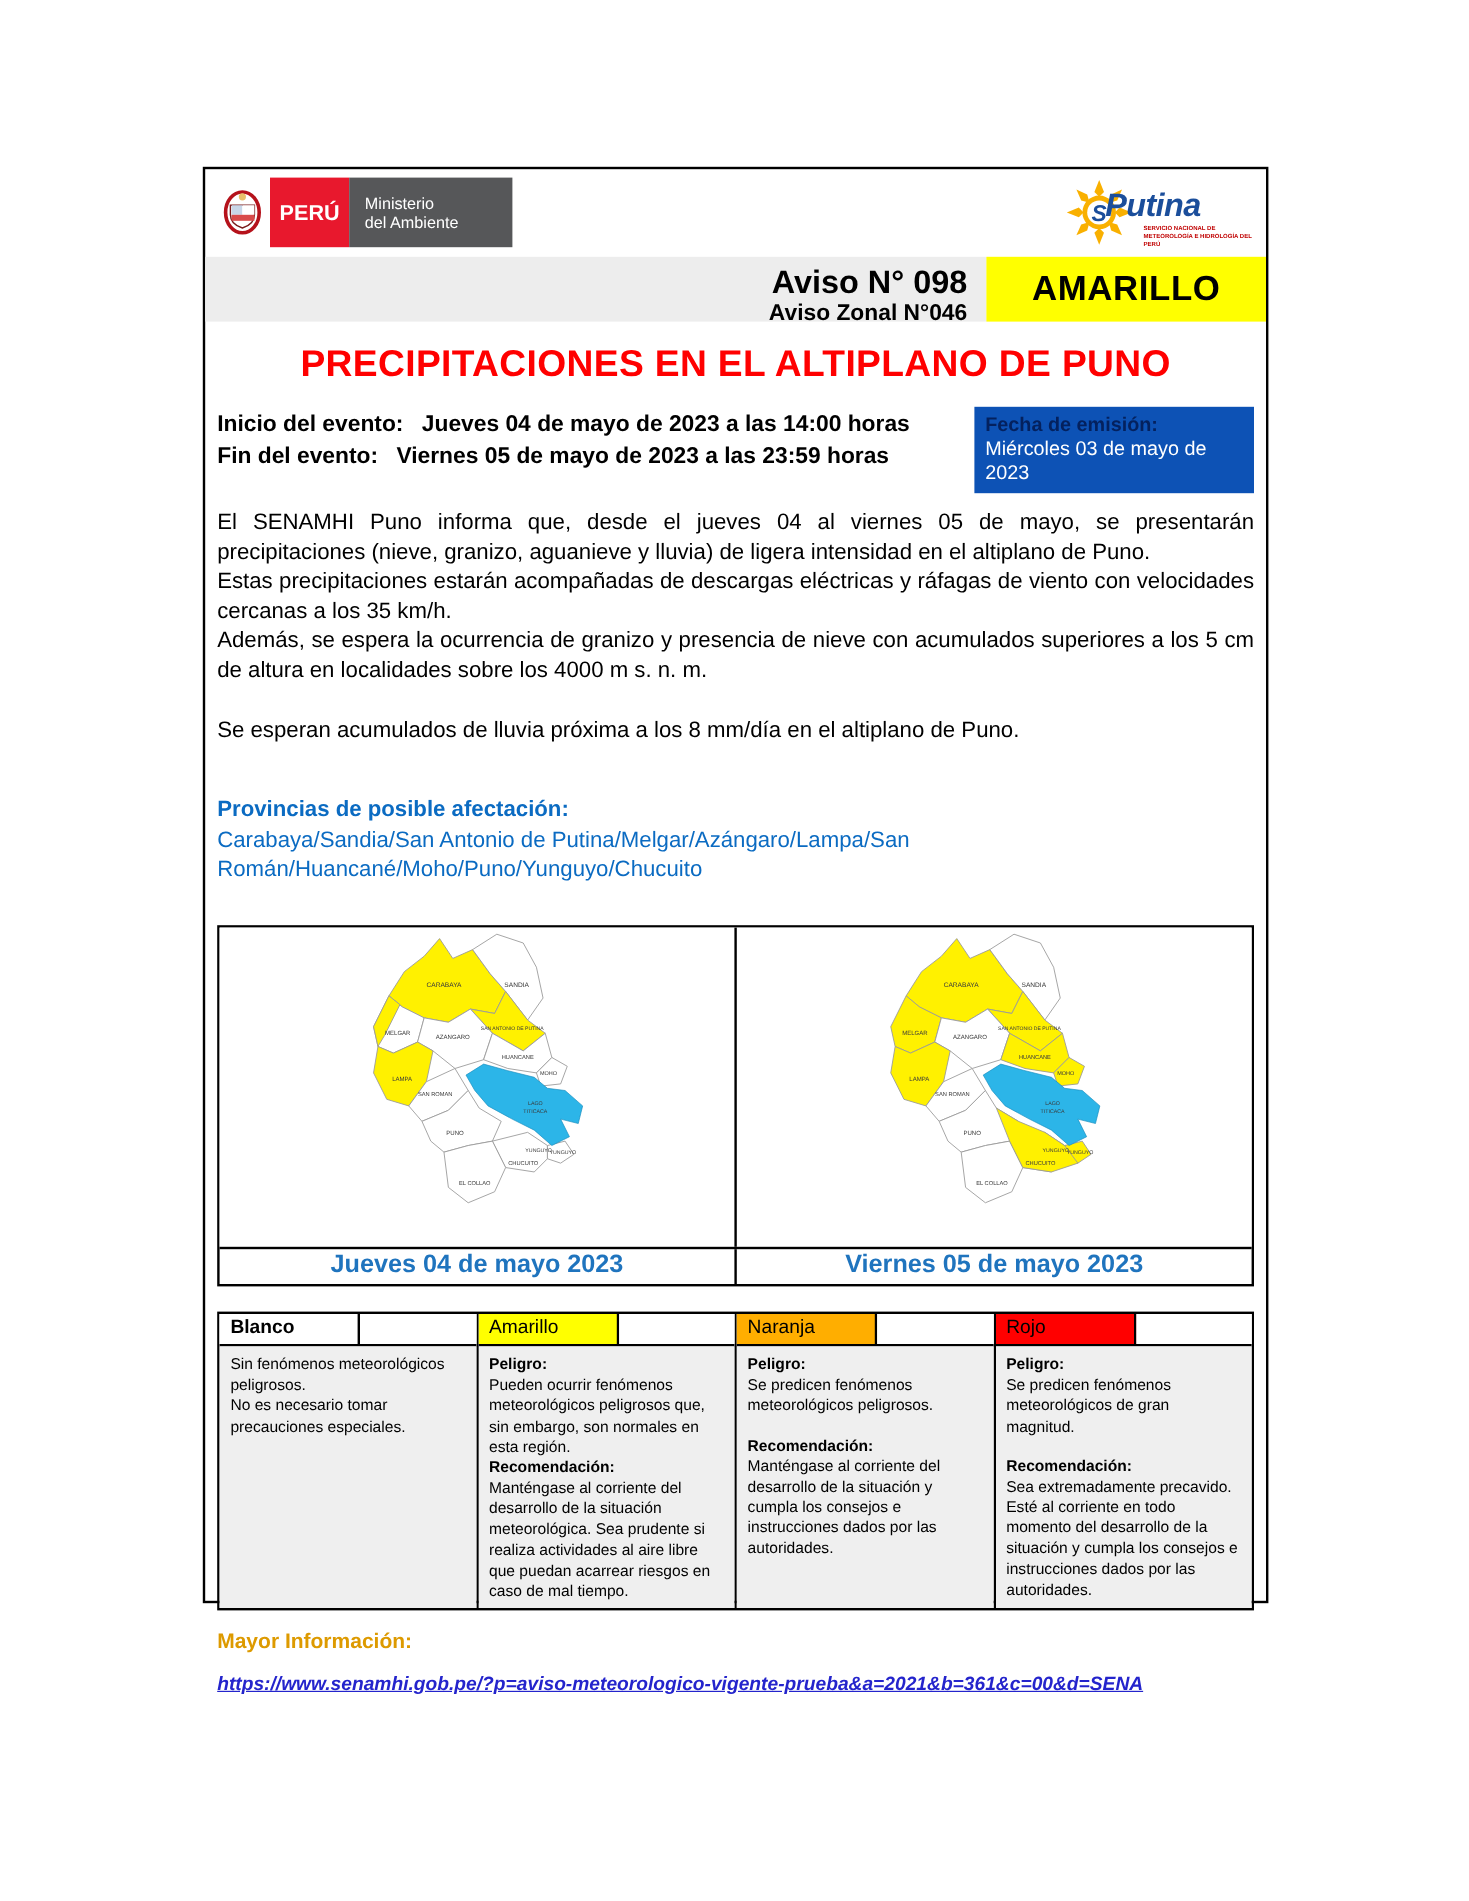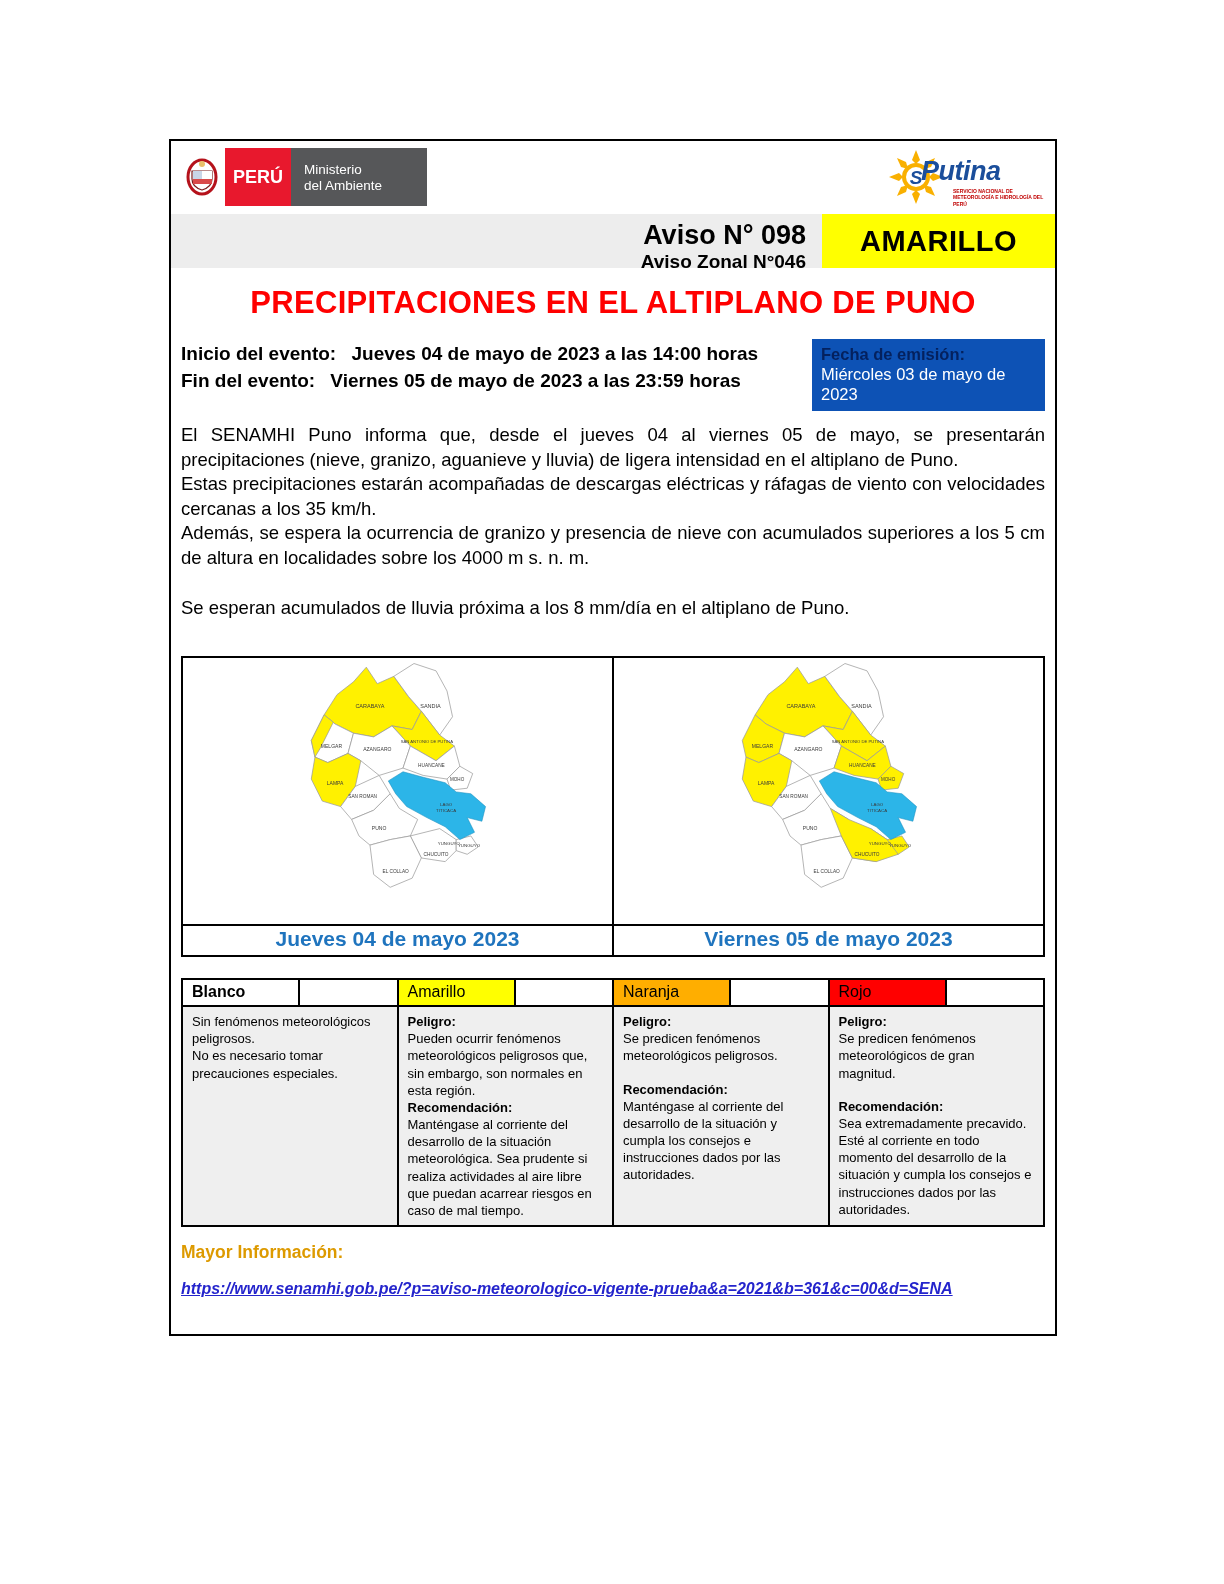--- a/index.html
+++ b/index.html
@@ -165,20 +165,24 @@
 
   
   <div class="bodytext">
     <p>El SENAMHI Puno informa que, desde el jueves 04 al viernes 05 de mayo, se presentarán precipitaciones (nieve, granizo, aguanieve y lluvia) de ligera intensidad en el altiplano de Puno.</p>
     <p>Estas precipitaciones estarán acompañadas de descargas eléctricas y ráfagas de viento con velocidades cercanas a los 35 km/h.</p>
     <p>Además, se espera la ocurrencia de granizo y presencia de nieve con acumulados superiores a los 5 cm de altura en localidades sobre los 4000 m s. n. m.</p>
     <p class="gap">Se esperan acumulados de lluvia próxima a los 8 mm/día en el altiplano de Puno.</p>
   </div>
 
   
+  <div class="prov">
+    <div class="prov-head">Provincias de posible afectación:</div>
+    <div class="prov-list">Carabaya/Sandia/San Antonio de Putina/Melgar/Azángaro/Lampa/San Román/Huancané/Moho/Puno/Yunguyo/Chucuito</div>
+  </div>
 
   
   <div class="maps">
     <div class="maps-row">
 
       <div class="map-cell left">
         <svg viewBox="0 0 300 290" class="map-day1">
           <g class="prov-shapes">
             <path class="p-carabaya" d="M70,62 L84,40 L102,26 L116,10 L128,28 L146,20 L162,42 L176,58 L166,78 L144,74 L124,86 L102,82 L82,72 Z"></path>
             <path class="p-sandia" d="M146,20 L168,6 L192,14 L204,36 L210,64 L196,84 L176,58 L162,42 Z"></path>

